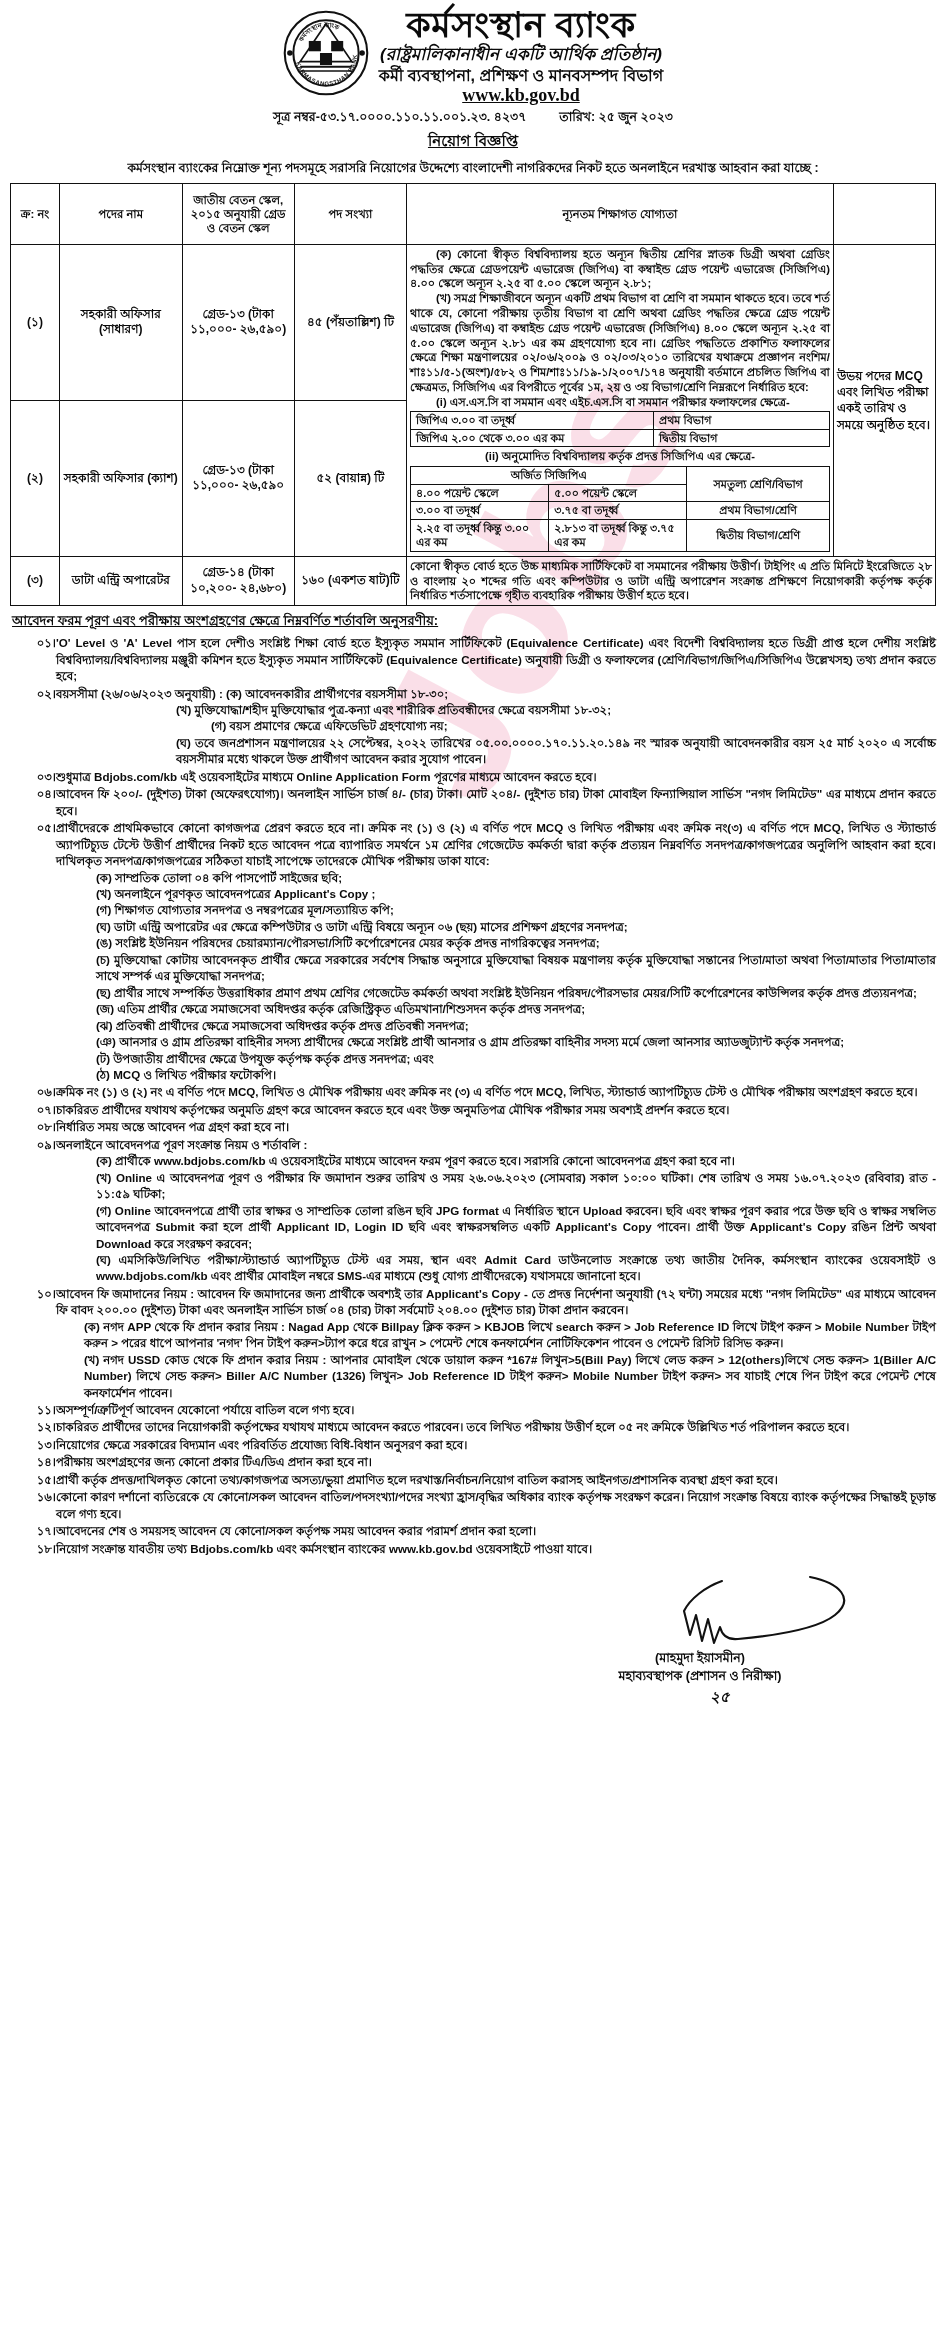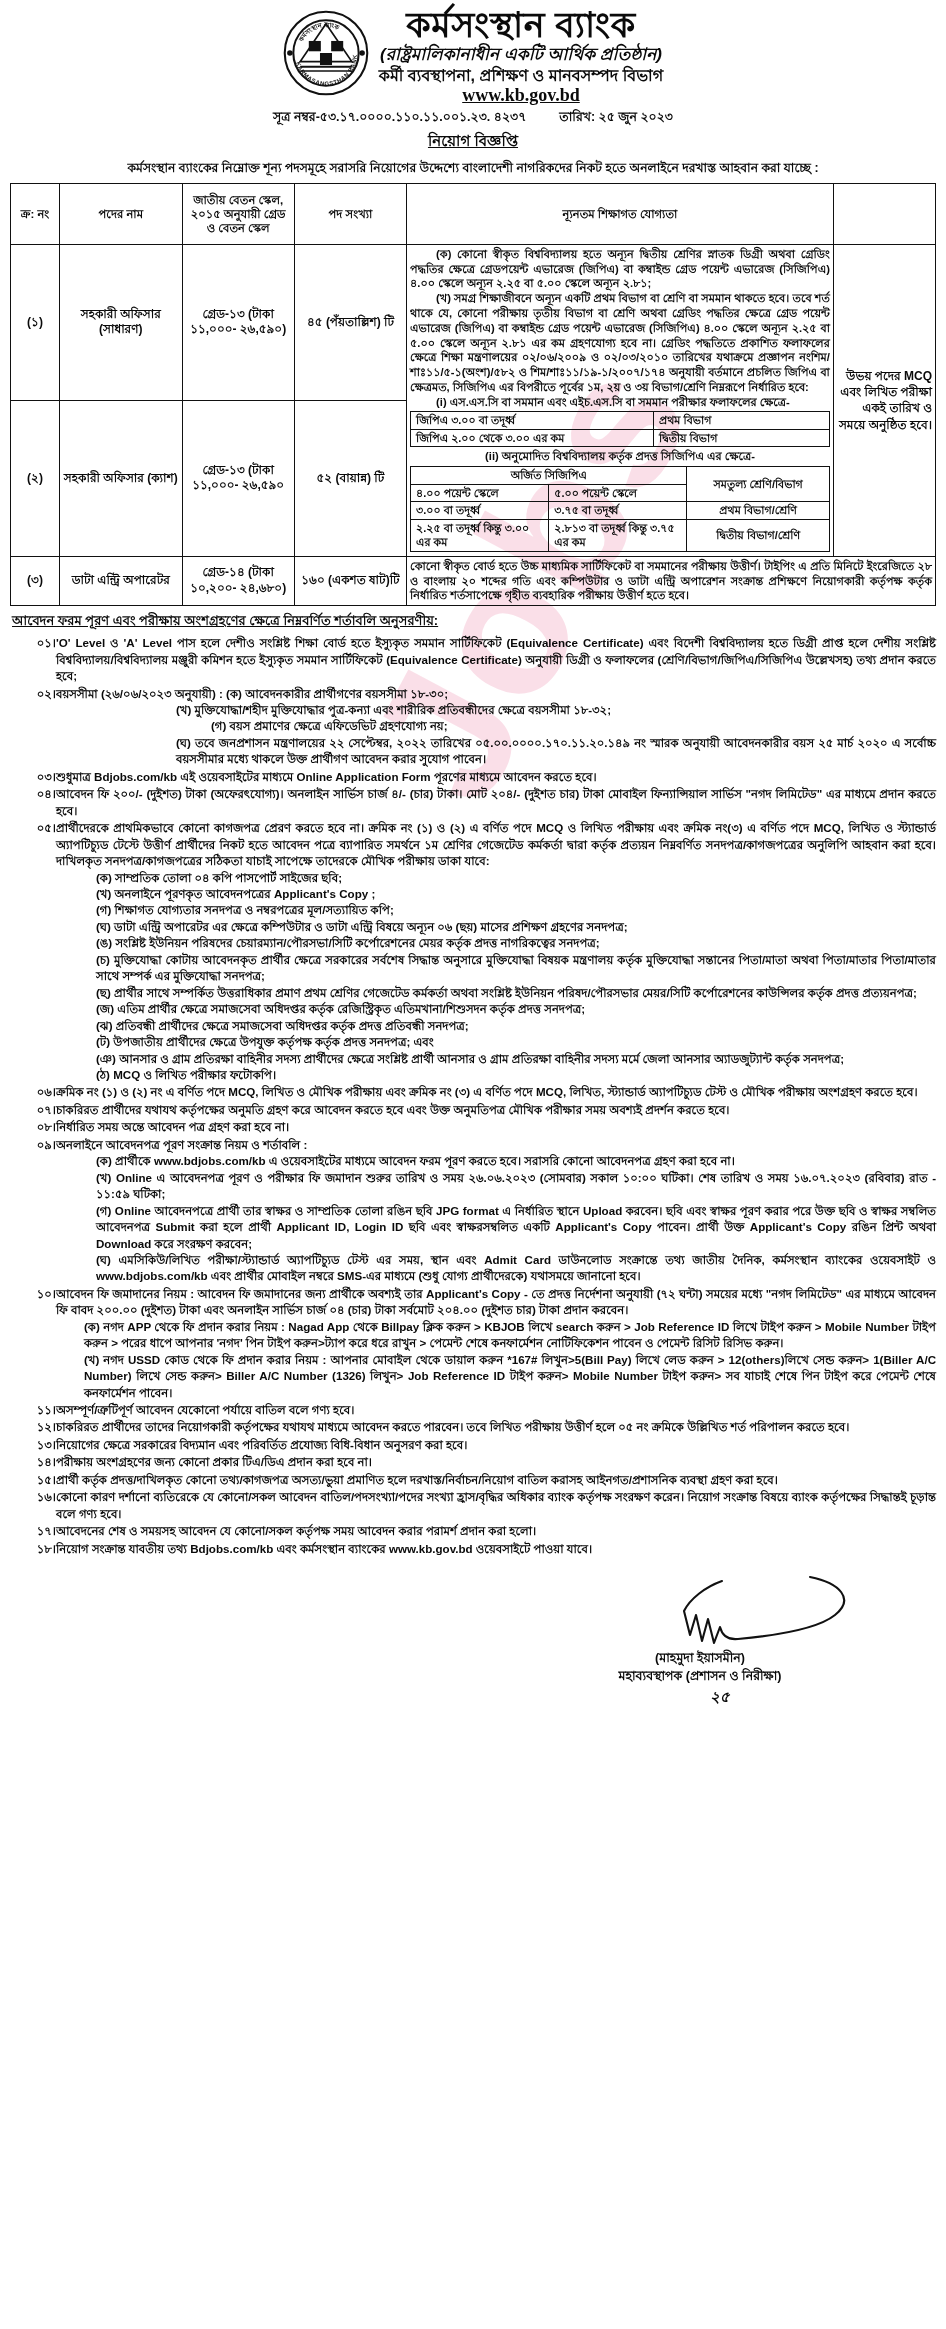--- a/index.html
+++ b/index.html
@@ -115,21 +115,21 @@
   td.c-qual {
     font-size: 11.2px;
     font-weight: bold;
     text-align: justify;
     vertical-align: top;
     line-height: 1.32;
     padding: 2px 4px;
     margin-left: 28px;
   }
   td.c-exam {
-    text-align: right;
+    text-align: left;
     font-size: 12px;
     font-weight: bold;
     line-height: 1.35;
   }
   .indent { text-indent: 26px; display: block; }
   .center-line { text-align: center; display:block; }
   
   table.gpa {
     width: 100%;
     border-collapse: collapse;
@@ -395,22 +395,22 @@
           <span class="sub-ind">প্রার্থীদেরকে প্রাথমিকভাবে কোনো কাগজপত্র প্রেরণ করতে হবে না। ক্রমিক নং (১) ও (২) এ বর্ণিত পদে MCQ ও লিখিত পরীক্ষায় এবং ক্রমিক নং(৩) এ বর্ণিত পদে MCQ, লিখিত ও স্ট্যান্ডার্ড অ্যাপটিচ্যুড টেস্টে উত্তীর্ণ প্রার্থীদের নিকট হতে আবেদন পত্রে ব্যাপারিত সমর্থনে ১ম শ্রেণির গেজেটেড কর্মকর্তা দ্বারা কর্তৃক প্রত্যয়ন নিম্নবর্ণিত সনদপত্র/কাগজপত্রের অনুলিপি আহবান করা হবে। দাখিলকৃত সনদপত্র/কাগজপত্রের সঠিকতা যাচাই সাপেক্ষে তাদেরকে মৌখিক পরীক্ষায় ডাকা যাবে:</span>
           <span class="sub-ind pad1">(ক) সাম্প্রতিক তোলা ০৪ কপি পাসপোর্ট সাইজের ছবি;</span>
           <span class="sub-ind pad1">(খ) অনলাইনে পূরণকৃত আবেদনপত্রের Applicant's Copy ;</span>
           <span class="sub-ind pad1">(গ) শিক্ষাগত যোগ্যতার সনদপত্র ও নম্বরপত্রের মূল/সত্যায়িত কপি;</span>
           <span class="sub-ind pad1">(ঘ) ডাটা এন্ট্রি অপারেটর এর ক্ষেত্রে কম্পিউটার ও ডাটা এন্ট্রি বিষয়ে অন্যূন ০৬ (ছয়) মাসের প্রশিক্ষণ গ্রহণের সনদপত্র;</span>
           <span class="sub-ind pad1">(ঙ) সংশ্লিষ্ট ইউনিয়ন পরিষদের চেয়ারম্যান/পৌরসভা/সিটি কর্পোরেশনের মেয়র কর্তৃক প্রদত্ত নাগরিকত্বের সনদপত্র;</span>
           <span class="sub-ind pad1">(চ) মুক্তিযোদ্ধা কোটায় আবেদনকৃত প্রার্থীর ক্ষেত্রে সরকারের সর্বশেষ সিদ্ধান্ত অনুসারে মুক্তিযোদ্ধা বিষয়ক মন্ত্রণালয় কর্তৃক মুক্তিযোদ্ধা সন্তানের পিতা/মাতা অথবা পিতা/মাতার পিতা/মাতার সাথে সম্পর্ক এর মুক্তিযোদ্ধা সনদপত্র;</span>
           <span class="sub-ind pad1">(ছ) প্রার্থীর সাথে সম্পর্কিত উত্তরাধিকার প্রমাণ প্রথম শ্রেণির গেজেটেড কর্মকর্তা অথবা সংশ্লিষ্ট ইউনিয়ন পরিষদ/পৌরসভার মেয়র/সিটি কর্পোরেশনের কাউন্সিলর কর্তৃক প্রদত্ত প্রত্যয়নপত্র;</span>
           <span class="sub-ind pad1">(জ) এতিম প্রার্থীর ক্ষেত্রে সমাজসেবা অধিদপ্তর কর্তৃক রেজিস্ট্রিকৃত এতিমখানা/শিশুসদন কর্তৃক প্রদত্ত সনদপত্র;</span>
           <span class="sub-ind pad1">(ঝ) প্রতিবন্ধী প্রার্থীদের ক্ষেত্রে সমাজসেবা অধিদপ্তর কর্তৃক প্রদত্ত প্রতিবন্ধী সনদপত্র;</span>
+          <span class="sub-ind pad1">(ঞ) আনসার ও গ্রাম প্রতিরক্ষা বাহিনীর সদস্য প্রার্থীদের ক্ষেত্রে সংশ্লিষ্ট  প্রার্থী আনসার ও গ্রাম প্রতিরক্ষা বাহিনীর সদস্য মর্মে জেলা আনসার অ্যাডজুট্যান্ট কর্তৃক সনদপত্র;</span>
           <span class="sub-ind pad1">(ট) উপজাতীয় প্রার্থীদের ক্ষেত্রে উপযুক্ত কর্তৃপক্ষ কর্তৃক প্রদত্ত সনদপত্র; এবং</span>
-          <span class="sub-ind pad1">(ঞ) আনসার ও গ্রাম প্রতিরক্ষা বাহিনীর সদস্য প্রার্থীদের ক্ষেত্রে সংশ্লিষ্ট  প্রার্থী আনসার ও গ্রাম প্রতিরক্ষা বাহিনীর সদস্য মর্মে জেলা আনসার অ্যাডজুট্যান্ট কর্তৃক সনদপত্র;</span>
           <span class="sub-ind pad1">(ঠ) MCQ ও লিখিত পরীক্ষার ফটোকপি।</span>
         </span>
       </li>
 
       <li>
         <span class="num">০৬।</span>
         <span class="body-txt">ক্রমিক নং (১) ও (২) নং এ বর্ণিত পদে MCQ, লিখিত ও মৌখিক পরীক্ষায় এবং ক্রমিক নং (৩) এ বর্ণিত পদে MCQ, লিখিত, স্ট্যান্ডার্ড অ্যাপটিচ্যুড টেস্ট ও মৌখিক পরীক্ষায় অংশগ্রহণ করতে হবে।</span>
       </li>
 
       <li>

